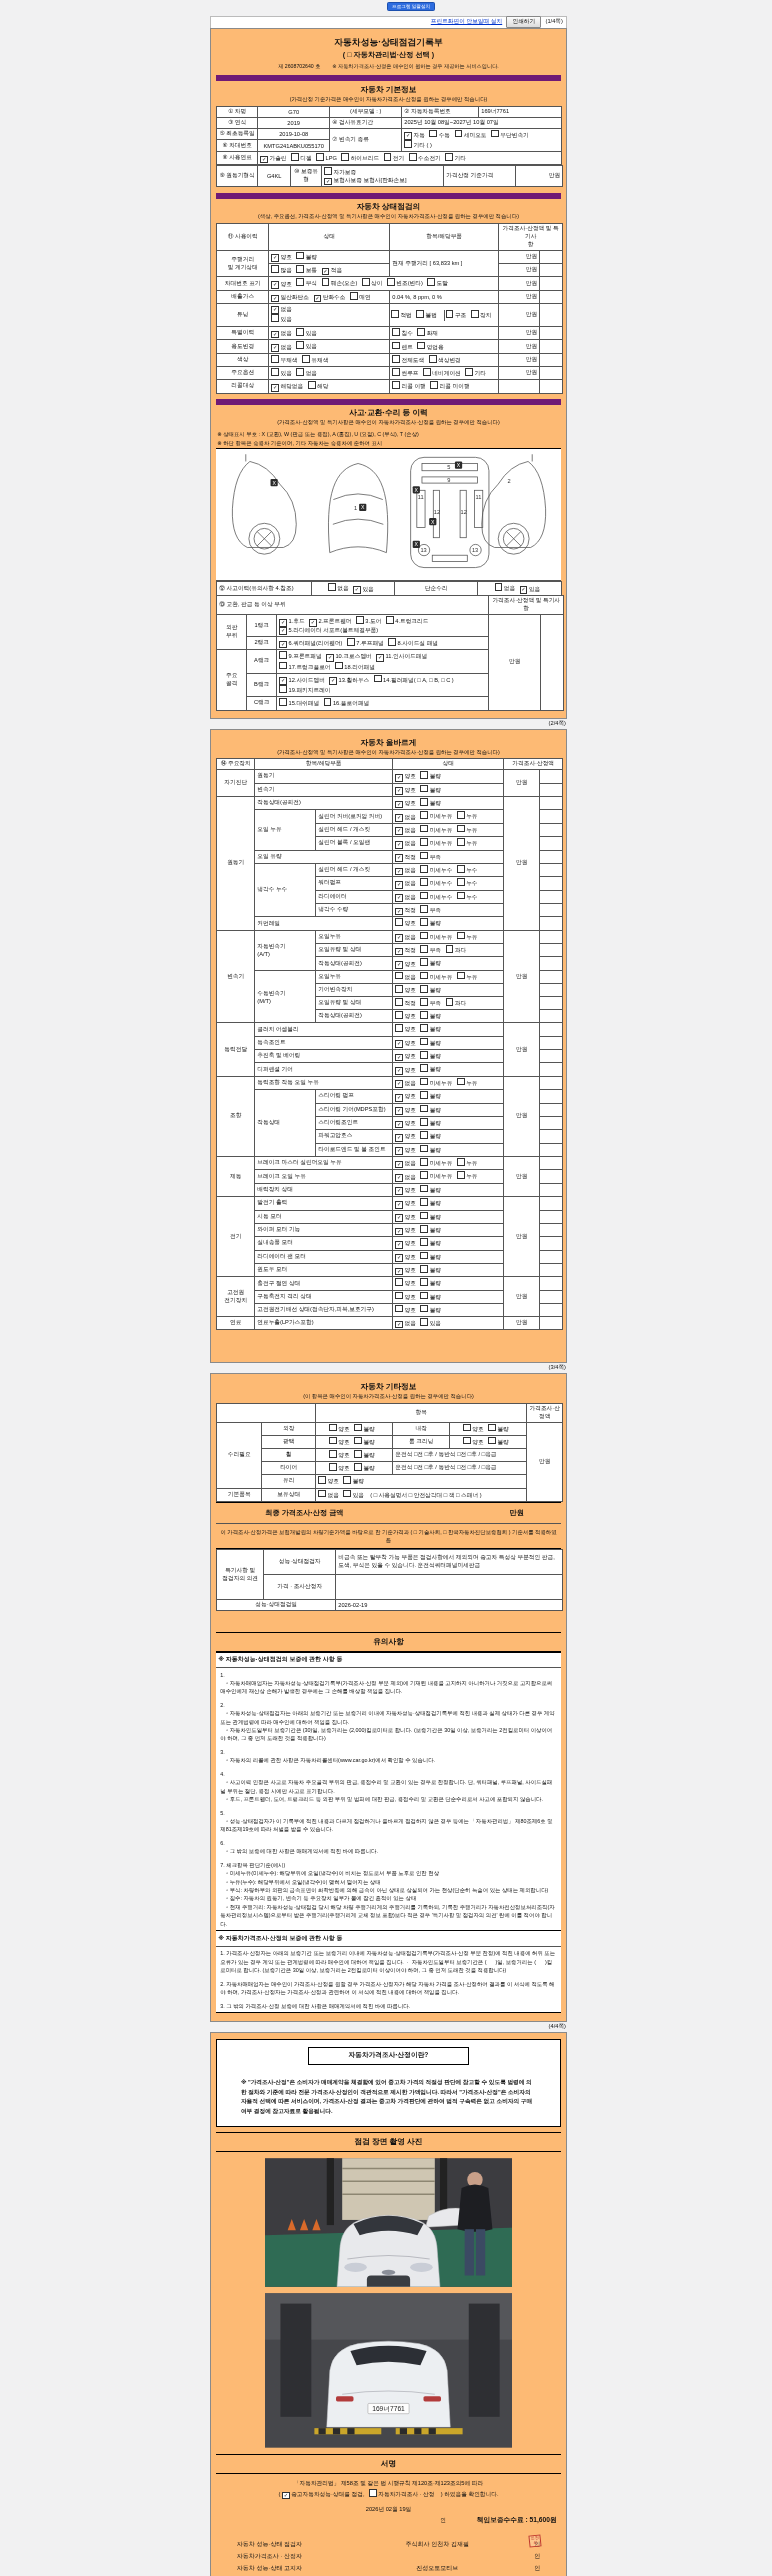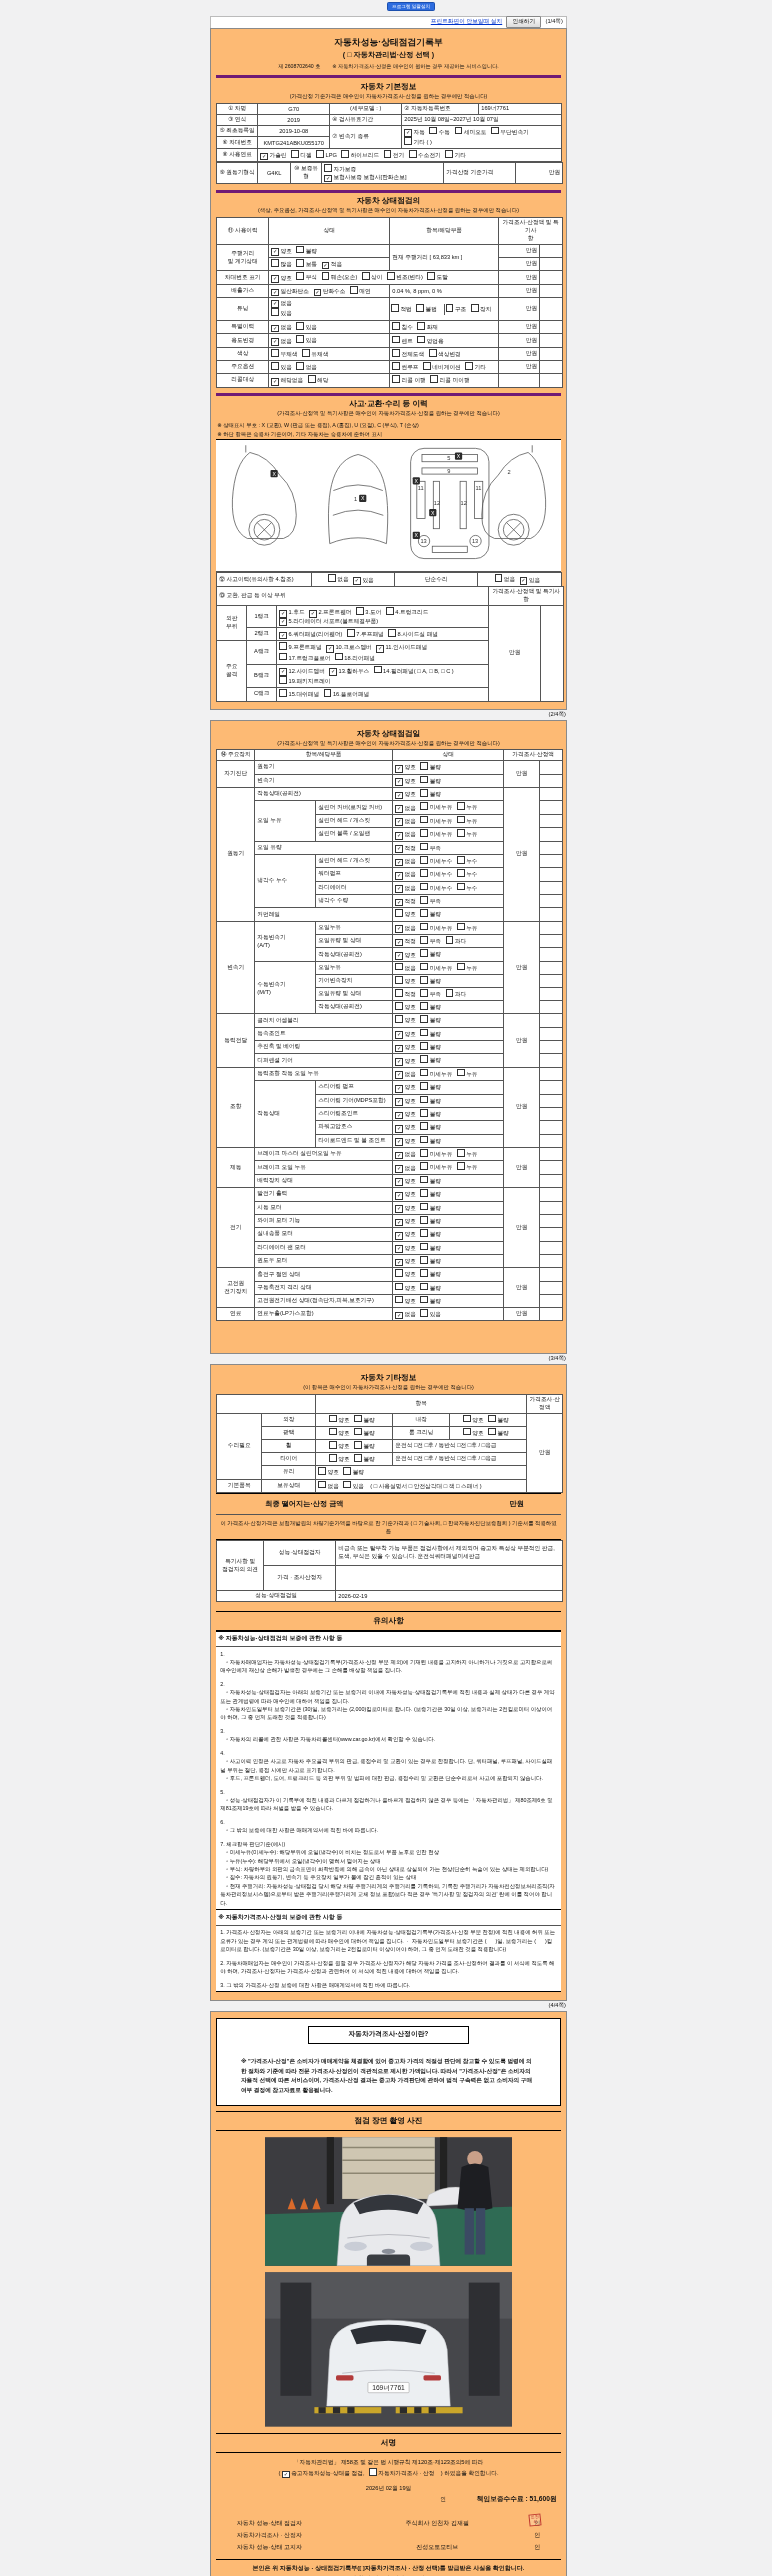--- a/index.html
+++ b/index.html
@@ -14,21 +14,21 @@
   .btn{border:0.5px solid #888;background:linear-gradient(#fdfdfd,#dcdcdc);padding:1px 5.2px;
        font-size:5.7px;border-radius:1px}
   .pgl{font-size:5.7px}
   .page{background:#fdba74;border:0.5px solid #8a8a8a;padding:4.1px 5.2px 7.2px;box-sizing:border-box}
   .gap{height:10.3px;position:relative}
   .gap .pglabel{position:absolute;right:1px;bottom:1px;font-size:5.7px}
   .h1{font-size:8.8px;font-weight:bold;text-align:center;margin-top:4.1px}
   .h2{font-size:7.2px;font-weight:bold;text-align:center;margin:1px 0 3.1px}
   .docno{font-size:5.2px;text-align:center;margin-bottom:5.2px}
   .docno span{margin:0 5.2px}
-  .sec-title{font-weight:bold;text-align:center;font-size:7.7px;padding:3.6px 0 1px;border-top:3px solid #701a75}
+  .sec-title{font-weight:bold;text-align:center;font-size:7.7px;padding:3.6px 0 1px;border-top:6px solid #701a75}
   .sec-sub{text-align:center;font-size:5.4px;padding-bottom:2.6px}
   table.t{width:100%;border-collapse:collapse;table-layout:fixed}
   .t td{border:0.5px solid #555;font-size:5.7px;padding:1px 2.1px;vertical-align:middle;
         overflow:hidden;background:#fff}
   .lab{background:#fff;white-space:pre-line}
   .c{text-align:center}
   .opt{margin-right:4.6px;white-space:nowrap;display:inline-block;font-size:5.7px}
   .vert .opt{display:block;margin:0.5px 0}
   .cb{display:inline-block;width:5.7px;height:5.7px;border:0.5px solid #333;font-size:5.2px;
       line-height:5.7px;text-align:center;margin-right:1.5px;background:#fff;vertical-align:-0.5px;
@@ -401,21 +401,21 @@
         <td><span class="opt"><span class="cb"></span><span>15.대쉬패널</span></span><span class="opt"><span class="cb"></span><span>16.플로어패널</span></span></td>
       </tr>
     </tbody>
       </table>
   </div>
 
   <div class="gap">
       <span class="pglabel">(2/4쪽)</span>
     </div>
   <div class="page" style="min-height:634px">
-    <div class="sec-title" style="border-top:none">자동차 상태점검일</div>
+    <div class="sec-title" style="border-top:none">자동차 올바르게</div>
     <div class="sec-sub">(가격조사·산정액 및 특기사항은 매수인이 자동차가격조사·산정을 원하는 경우에만 적습니다)</div>
     <table class="t">
       <colgroup>
           <col style="width:38px">
           <col style="width:61px">
           <col style="width:77px">
           <col style="width:111px">
           <col style="width:36px">
           <col style="width:23px">
         </colgroup>
@@ -721,21 +721,21 @@
         <td class="c">보유상태</td>
         <td colspan="3">
           <span><span class="opt"><span class="cb"></span><span>없음</span></span><span class="opt"><span class="cb"></span><span>있음</span></span></span>
           <span>( □ 사용설명서 □ 안전삼각대 □ 잭 □ 스패너 )</span>
         </td>
       </tr>
     </tbody>
       </table>
 
     <div class="fp-row">
-      <div class="fl">최종 떨어지는·산정 금액</div>
+      <div class="fl">최종 가격조사·산정 금액</div>
       <div class="fr">만원</div>
     </div>
     <div class="fp-note">이 가격조사·산정가격은 보험개발원의 차량기준가액을 바탕으로 한 기준가격과 ( □ 기술사회, □ 한국자동차진단보증협회 ) 기준서를 적용하였음</div>
 
     <table class="t">
       <colgroup>
           <col style="width:47px">
           <col style="width:72px">
           <col style="width:227px">
         </colgroup>
@@ -750,21 +750,21 @@
         <td class="c">가격 · 조사산정자</td>
         <td style="height:21.6px"></td>
       </tr>
       <tr>
         <td colspan="2" class="c">성능·상태점검일</td>
         <td>2026-02-19</td>
       </tr>
     </tbody>
       </table>
 
-    <div class="big-title" style="margin-top:9px">유의사항</div>
+    <div class="big-title" style="margin-top:21px">유의사항</div>
     <div class="notes-wrap">
       <div class="note-h">※ 자동차성능·상태점검의 보증에 관한 사항 등</div>
       <div>
           <div class="note-item">1.
     ◦ 자동차매매업자는 자동차성능·상태점검기록부(가격조사·산정 부분 제외)에 기재된 내용을 고지하지 아니하거나 거짓으로 고지함으로써 매수인에게 재산상 손해가 발생한 경우에는 그 손해를 배상할 책임을 집니다.</div>
           <div class="note-item">2.
     ◦ 자동차성능·상태점검자는 아래의 보증기간 또는 보증거리 이내에 자동차성능·상태점검기록부에 적힌 내용과 실제 상태가 다른 경우 계약 또는 관계법령에 따라 매수인에 대하여 책임을 집니다.
     ◦ 자동차인도일부터 보증기간은 (30)일, 보증거리는 (2,000)킬로미터로 합니다. (보증기간은 30일 이상, 보증거리는 2천킬로미터 이상이어야 하며, 그 중 먼저 도래한 것을 적용합니다)</div>
           <div class="note-item">3.
     ◦ 자동차의 리콜에 관한 사항은 자동차리콜센터(www.car.go.kr)에서 확인할 수 있습니다.</div>

